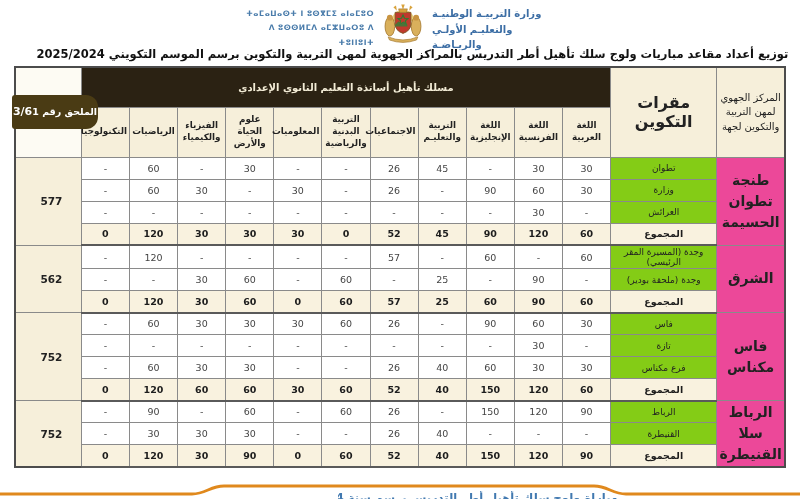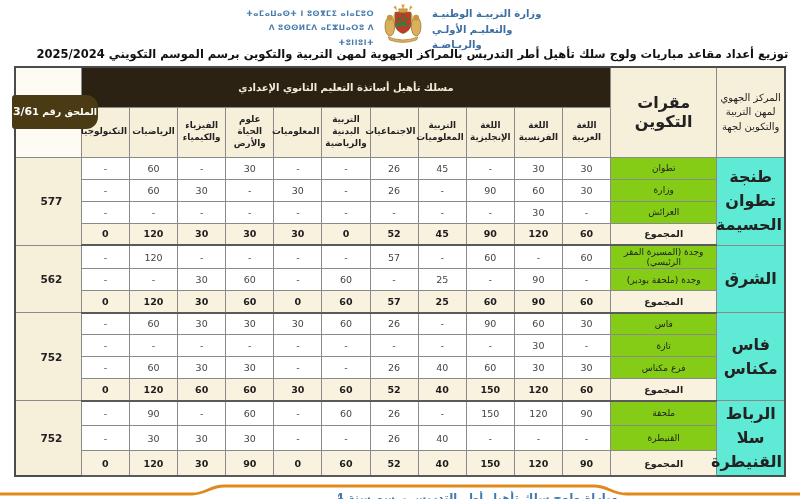--- a/index.html
+++ b/index.html
@@ -29,21 +29,21 @@
     padding:1px 2px; color:#222; }
   th.band { background:#2b2213; color:#f3ecd6; font-size:10px; font-weight:bold;
     height:40px; letter-spacing:0;margin-left:8px; }
   th.region-h { background:#f6efda; font-size:10px; font-weight:normal; line-height:1.45;margin-left:38px; }
   th.loc-h { background:#f6efda; font-size:16px; font-weight:bold; }
   th.sub { background:#f6efda; font-size:8.8px; font-weight:bold; line-height:1.35; height:50px; }
   th.corner-empty { background:#fdfbf3; }
   tbody tr { height:22px; }
   td.value-cell { background:#fff; font-size:9.5px; color:#444; }
   td.location-cell { background:#84cc16; font-size:9px; }
-  td.region-cell { background:#5eead4; font-size:16px; font-weight:bold; line-height:1.5; }
+  td.region-cell { background:#ec4899; font-size:14px; font-weight:bold; line-height:1.5; }
   td.group-total-cell { background:#f6efda; font-size:10.5px; font-weight:bold;padding-left:8px; }
   tr.total-row td { background:#f9f2df; font-weight:bold; font-size:9.5px; color:#1d1d1d; }
   tr.total-row td { border-bottom:2px solid #5a5a5a; }
   td.total-label-cell { font-size:9.5px; }
 
   
   .annex-badge { position:absolute; top:29px; left:-2px; width:86px; height:34px;
     background:#4a3b14; border-radius:3px 12px 12px 3px; z-index:4; color:#fff;
     display:flex; flex-direction:row; align-items:center; justify-content:center;
     direction:rtl; line-height:1.15; }
@@ -111,21 +111,21 @@
         <tr>
           <th rowspan="2" class="region-h">المركز الجهوي لمهن التربية والتكوين لجهة</th>
           <th rowspan="2" class="loc-h">مقرات التكوين</th>
           <th colspan="11" class="band">مسلك تأهيل أساتذة التعليم الثانوي الإعدادي</th>
           <th rowspan="2" class="corner-empty"></th>
         </tr>
         <tr id="subject-row">
             <th class="sub">اللغة العربية</th>
             <th class="sub">اللغة الفرنسية</th>
             <th class="sub">اللغة الإنجليزية</th>
-            <th class="sub">التربية المعلوميات</th>
+            <th class="sub">التربية والتعليـم</th>
             <th class="sub">الاجتماعيات</th>
             <th class="sub">التربية البدنية والرياضية</th>
             <th class="sub">المعلوميات</th>
             <th class="sub">علوم الحياة والأرض</th>
             <th class="sub">الفيزياء والكيمياء</th>
             <th class="sub">الرياضيات</th>
             <th class="sub">التكنولوجيا</th>
           </tr>
       </thead>
       <tbody id="tbody">
@@ -284,21 +284,21 @@
             <td class="value-cell">52</td>
             <td class="value-cell">60</td>
             <td class="value-cell">30</td>
             <td class="value-cell">60</td>
             <td class="value-cell">60</td>
             <td class="value-cell">120</td>
             <td class="value-cell">0</td>
           </tr>
           <tr>
             <td class="region-cell" rowspan="3">الرباط سلا القنيطرة</td>
-            <td class="location-cell">ملحقة</td>
+            <td class="location-cell">الرباط</td>
             <td class="value-cell">90</td>
             <td class="value-cell">120</td>
             <td class="value-cell">150</td>
             <td class="value-cell">-</td>
             <td class="value-cell">26</td>
             <td class="value-cell">60</td>
             <td class="value-cell">-</td>
             <td class="value-cell">60</td>
             <td class="value-cell">-</td>
             <td class="value-cell">90</td>

